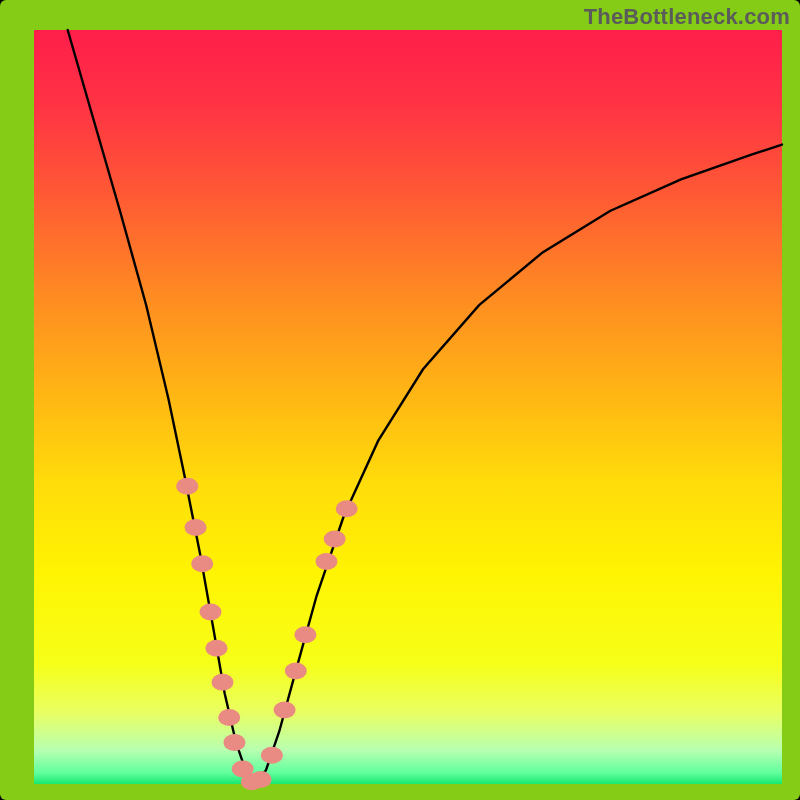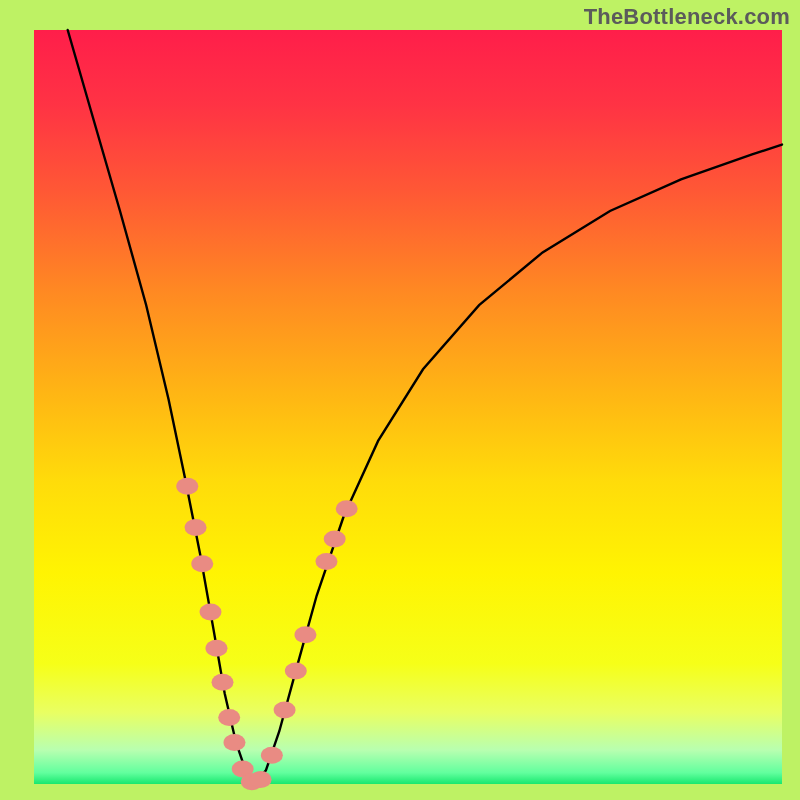--- a/index.html
+++ b/index.html
@@ -7,21 +7,22 @@
     padding: 0;
     width: 800px;
     height: 800px;
     background: #000;
     overflow: hidden;
   }
   .frame {
     position: relative;
     width: 800px;
     height: 800px;
-    background: #bef264;
+    background: #84cc16;
+    border-radius: 6px;
   }
   .watermark {
     position: absolute;
     top: 4px;
     right: 10px;
     font-family: Arial, Helvetica, sans-serif;
     font-size: 22px;
     font-weight: 600;
     color: #5b5b5b;
     letter-spacing: 0.2px;

